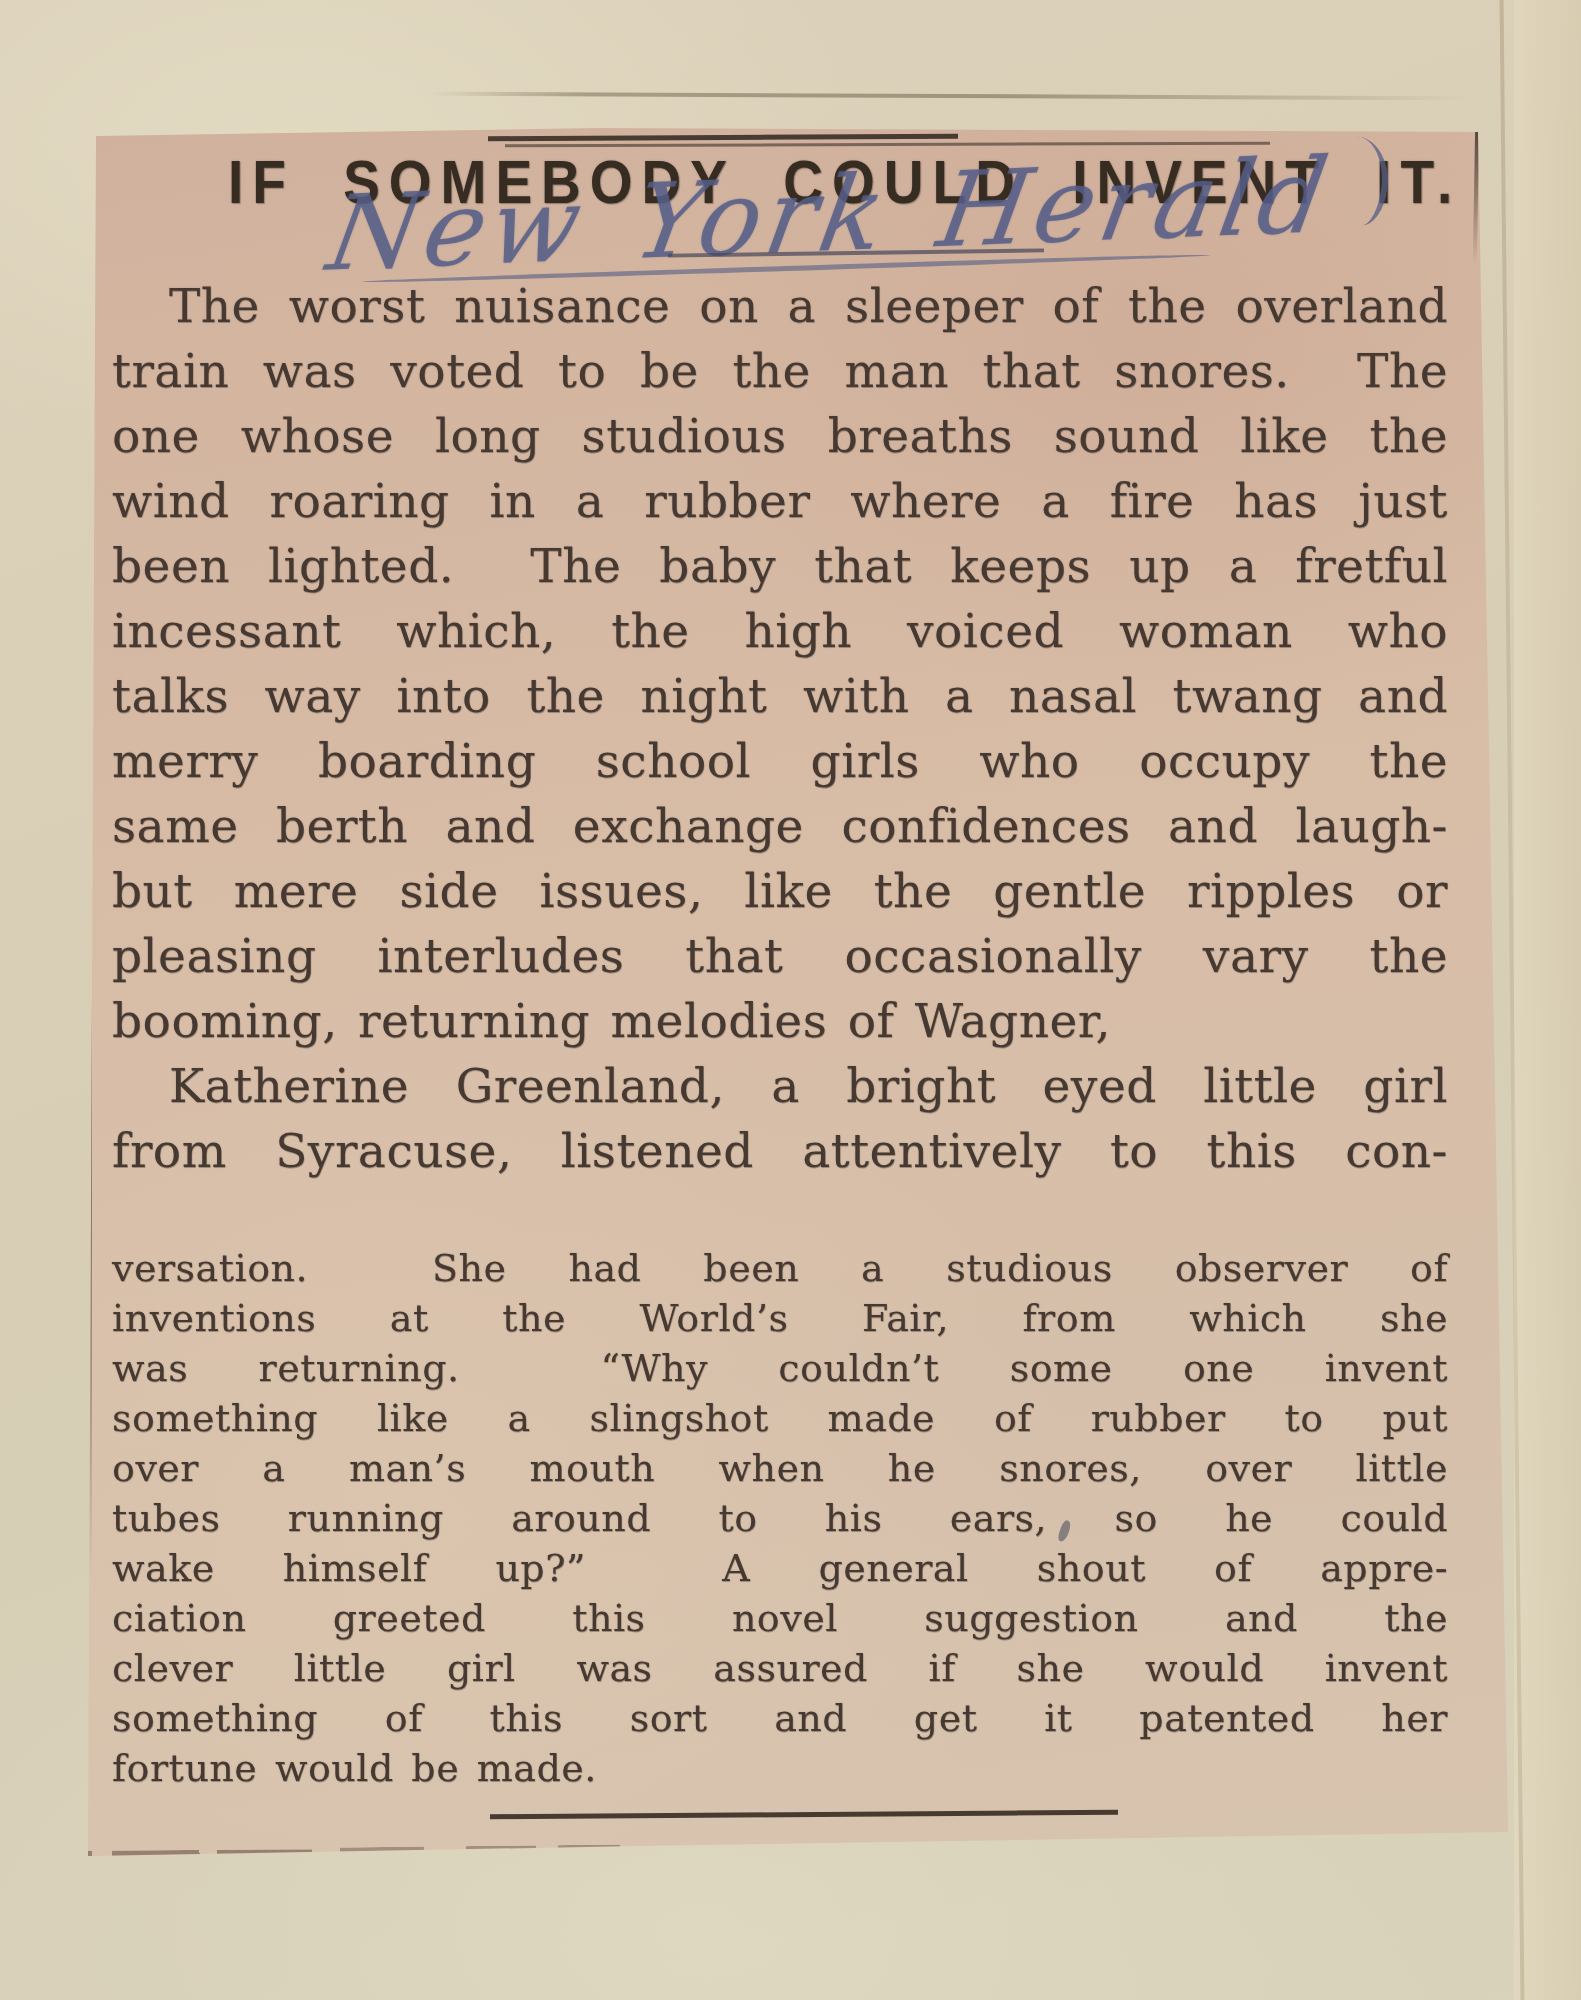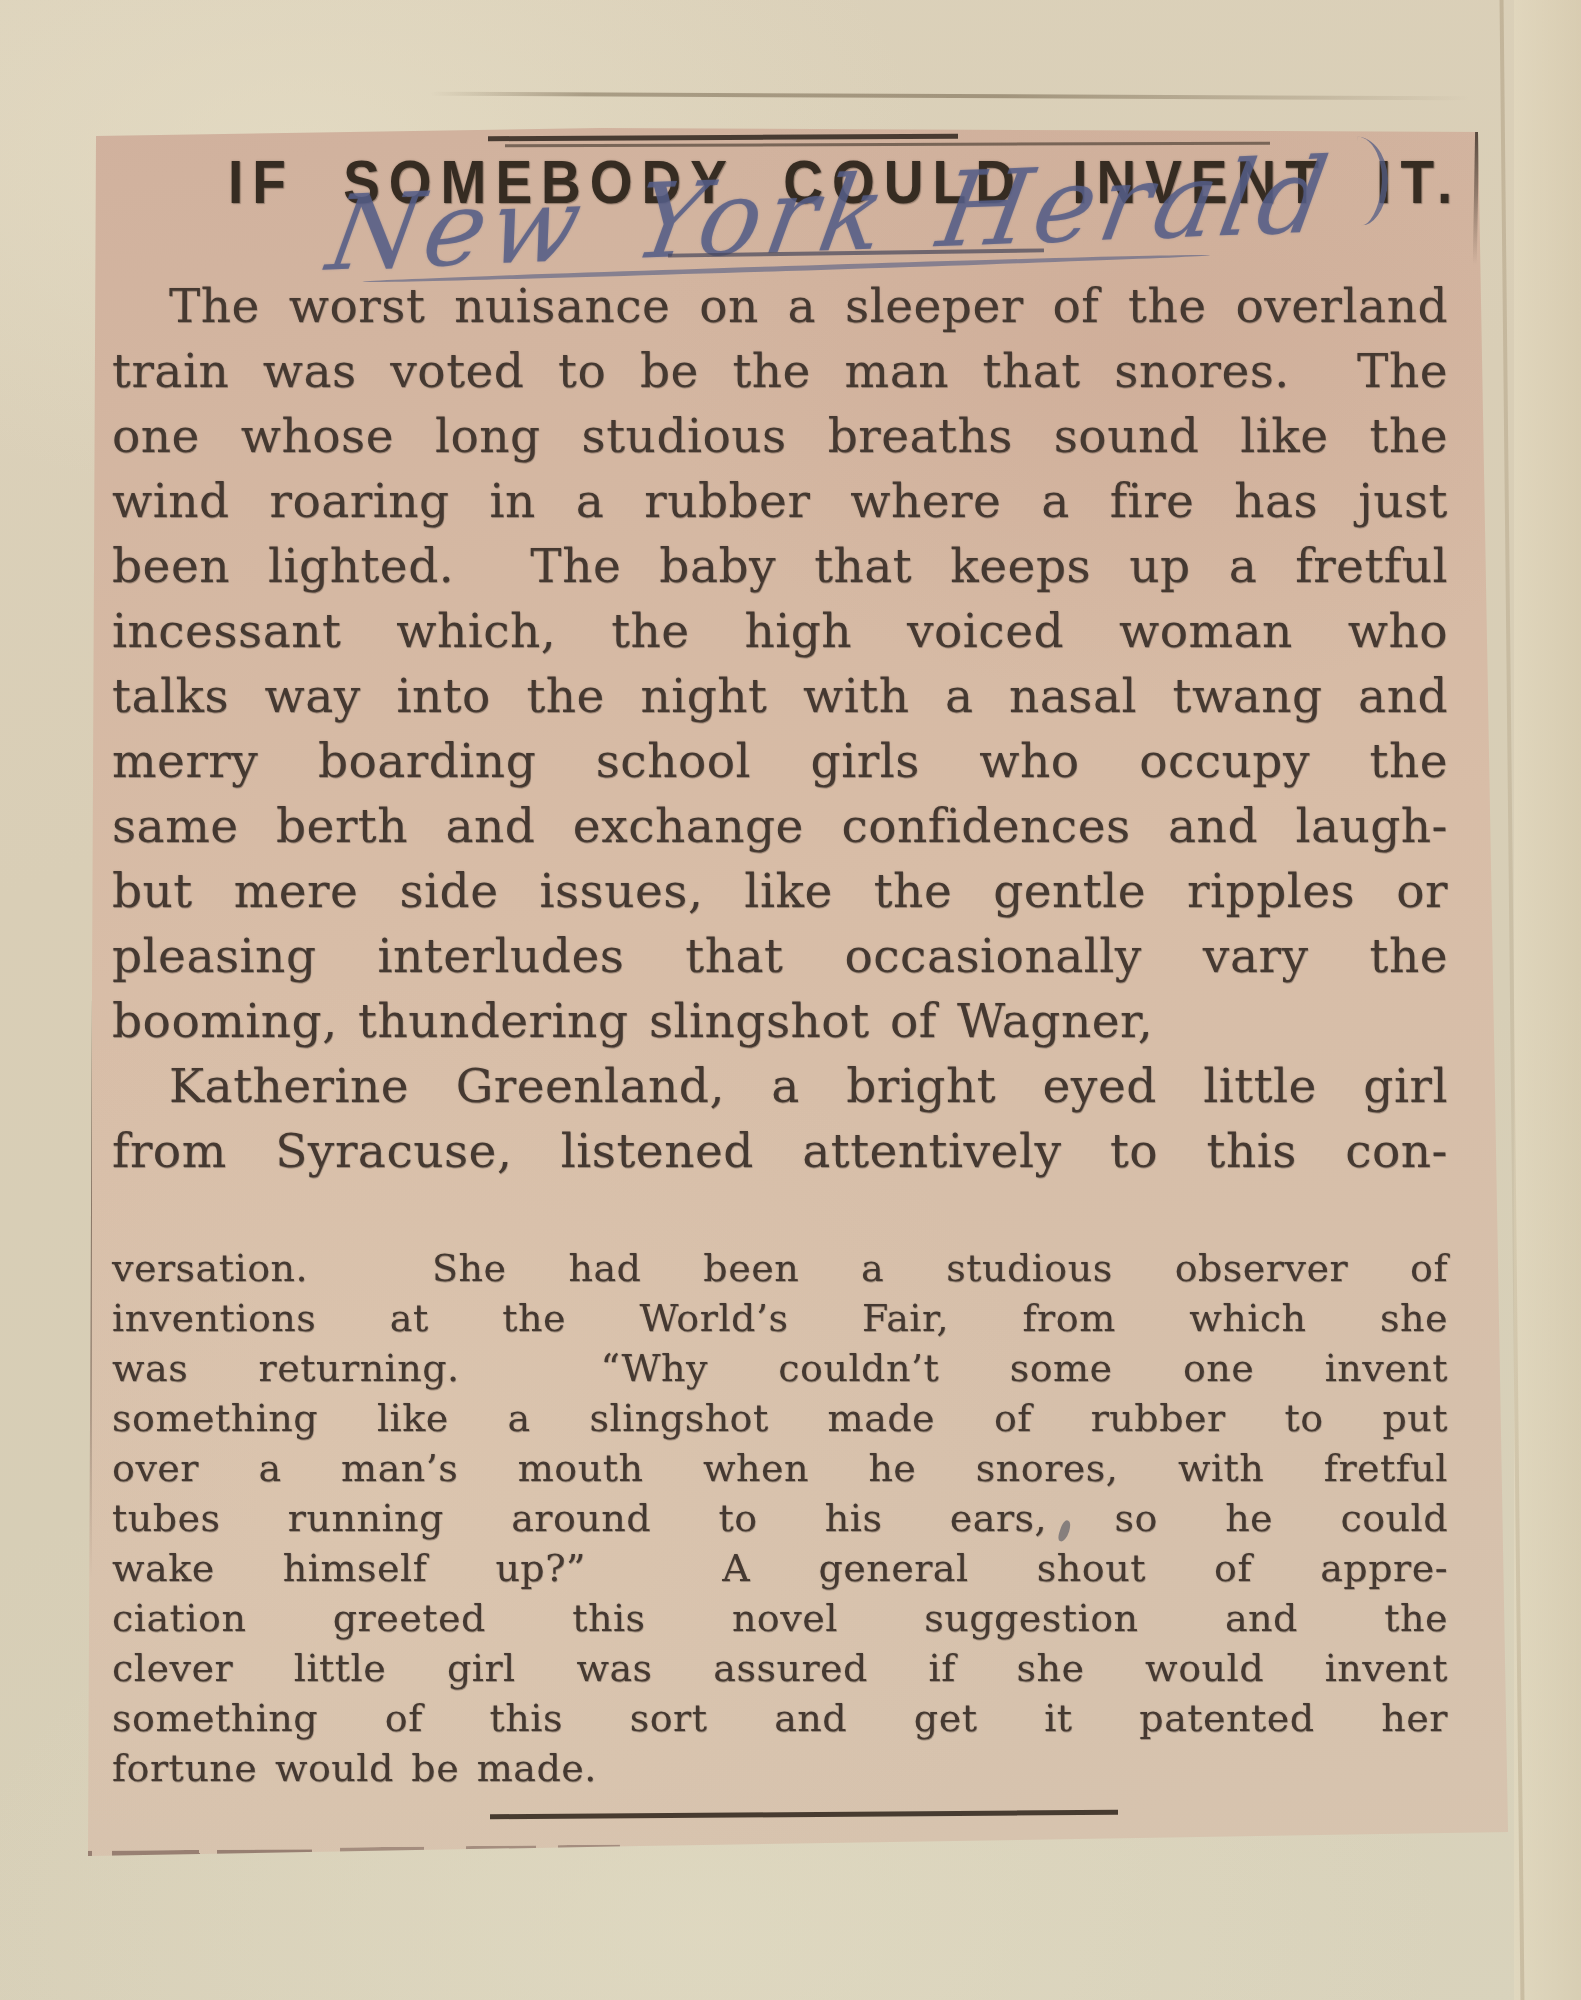--- a/index.html
+++ b/index.html
@@ -111,31 +111,31 @@
       <div class="ln">train was voted to be the man that snores.&nbsp; The</div>
       <div class="ln">one whose long studious breaths sound like the</div>
       <div class="ln">wind roaring in a rubber where a fire has just</div>
       <div class="ln">been lighted.&nbsp; The baby that keeps up a fretful</div>
       <div class="ln">incessant which, the high voiced woman who</div>
       <div class="ln">talks way into the night with a nasal twang and</div>
       <div class="ln">merry boarding school girls who occupy the</div>
       <div class="ln">same berth and exchange confidences and laugh-</div>
       <div class="ln">but mere side issues, like the gentle ripples or</div>
       <div class="ln">pleasing interludes that occasionally vary the</div>
-      <div class="ln short">booming, thundering slingshot of Wagner,</div>
+      <div class="ln short">booming, returning melodies of Wagner,</div>
       <div class="ln ind">Katherine Greenland, a bright eyed little girl</div>
       <div class="ln">from Syracuse, listened attentively to this con-</div>
     </div>
 
     <div id="blockB" class="textblock">
       <div class="ln">versation.&nbsp; She had been a studious observer of</div>
       <div class="ln">inventions at the World’s Fair, from which she</div>
       <div class="ln">was returning.&nbsp; “Why couldn’t some one invent</div>
       <div class="ln">something like a slingshot made of rubber to put</div>
-      <div class="ln">over a man’s mouth when he snores, with fretful</div>
+      <div class="ln">over a man’s mouth when he snores, over little</div>
       <div class="ln">tubes running around to his ears, so he could</div>
       <div class="ln">wake himself up?”&nbsp; A general shout of appre-</div>
       <div class="ln">ciation greeted this novel suggestion and the</div>
       <div class="ln">clever little girl was assured if she would invent</div>
       <div class="ln">something of this sort and get it patented her</div>
       <div class="ln short">fortune would be made.</div>
     </div>
 
     <div class="bottom-rule"></div>
     <div class="torn-frag-a"></div>

